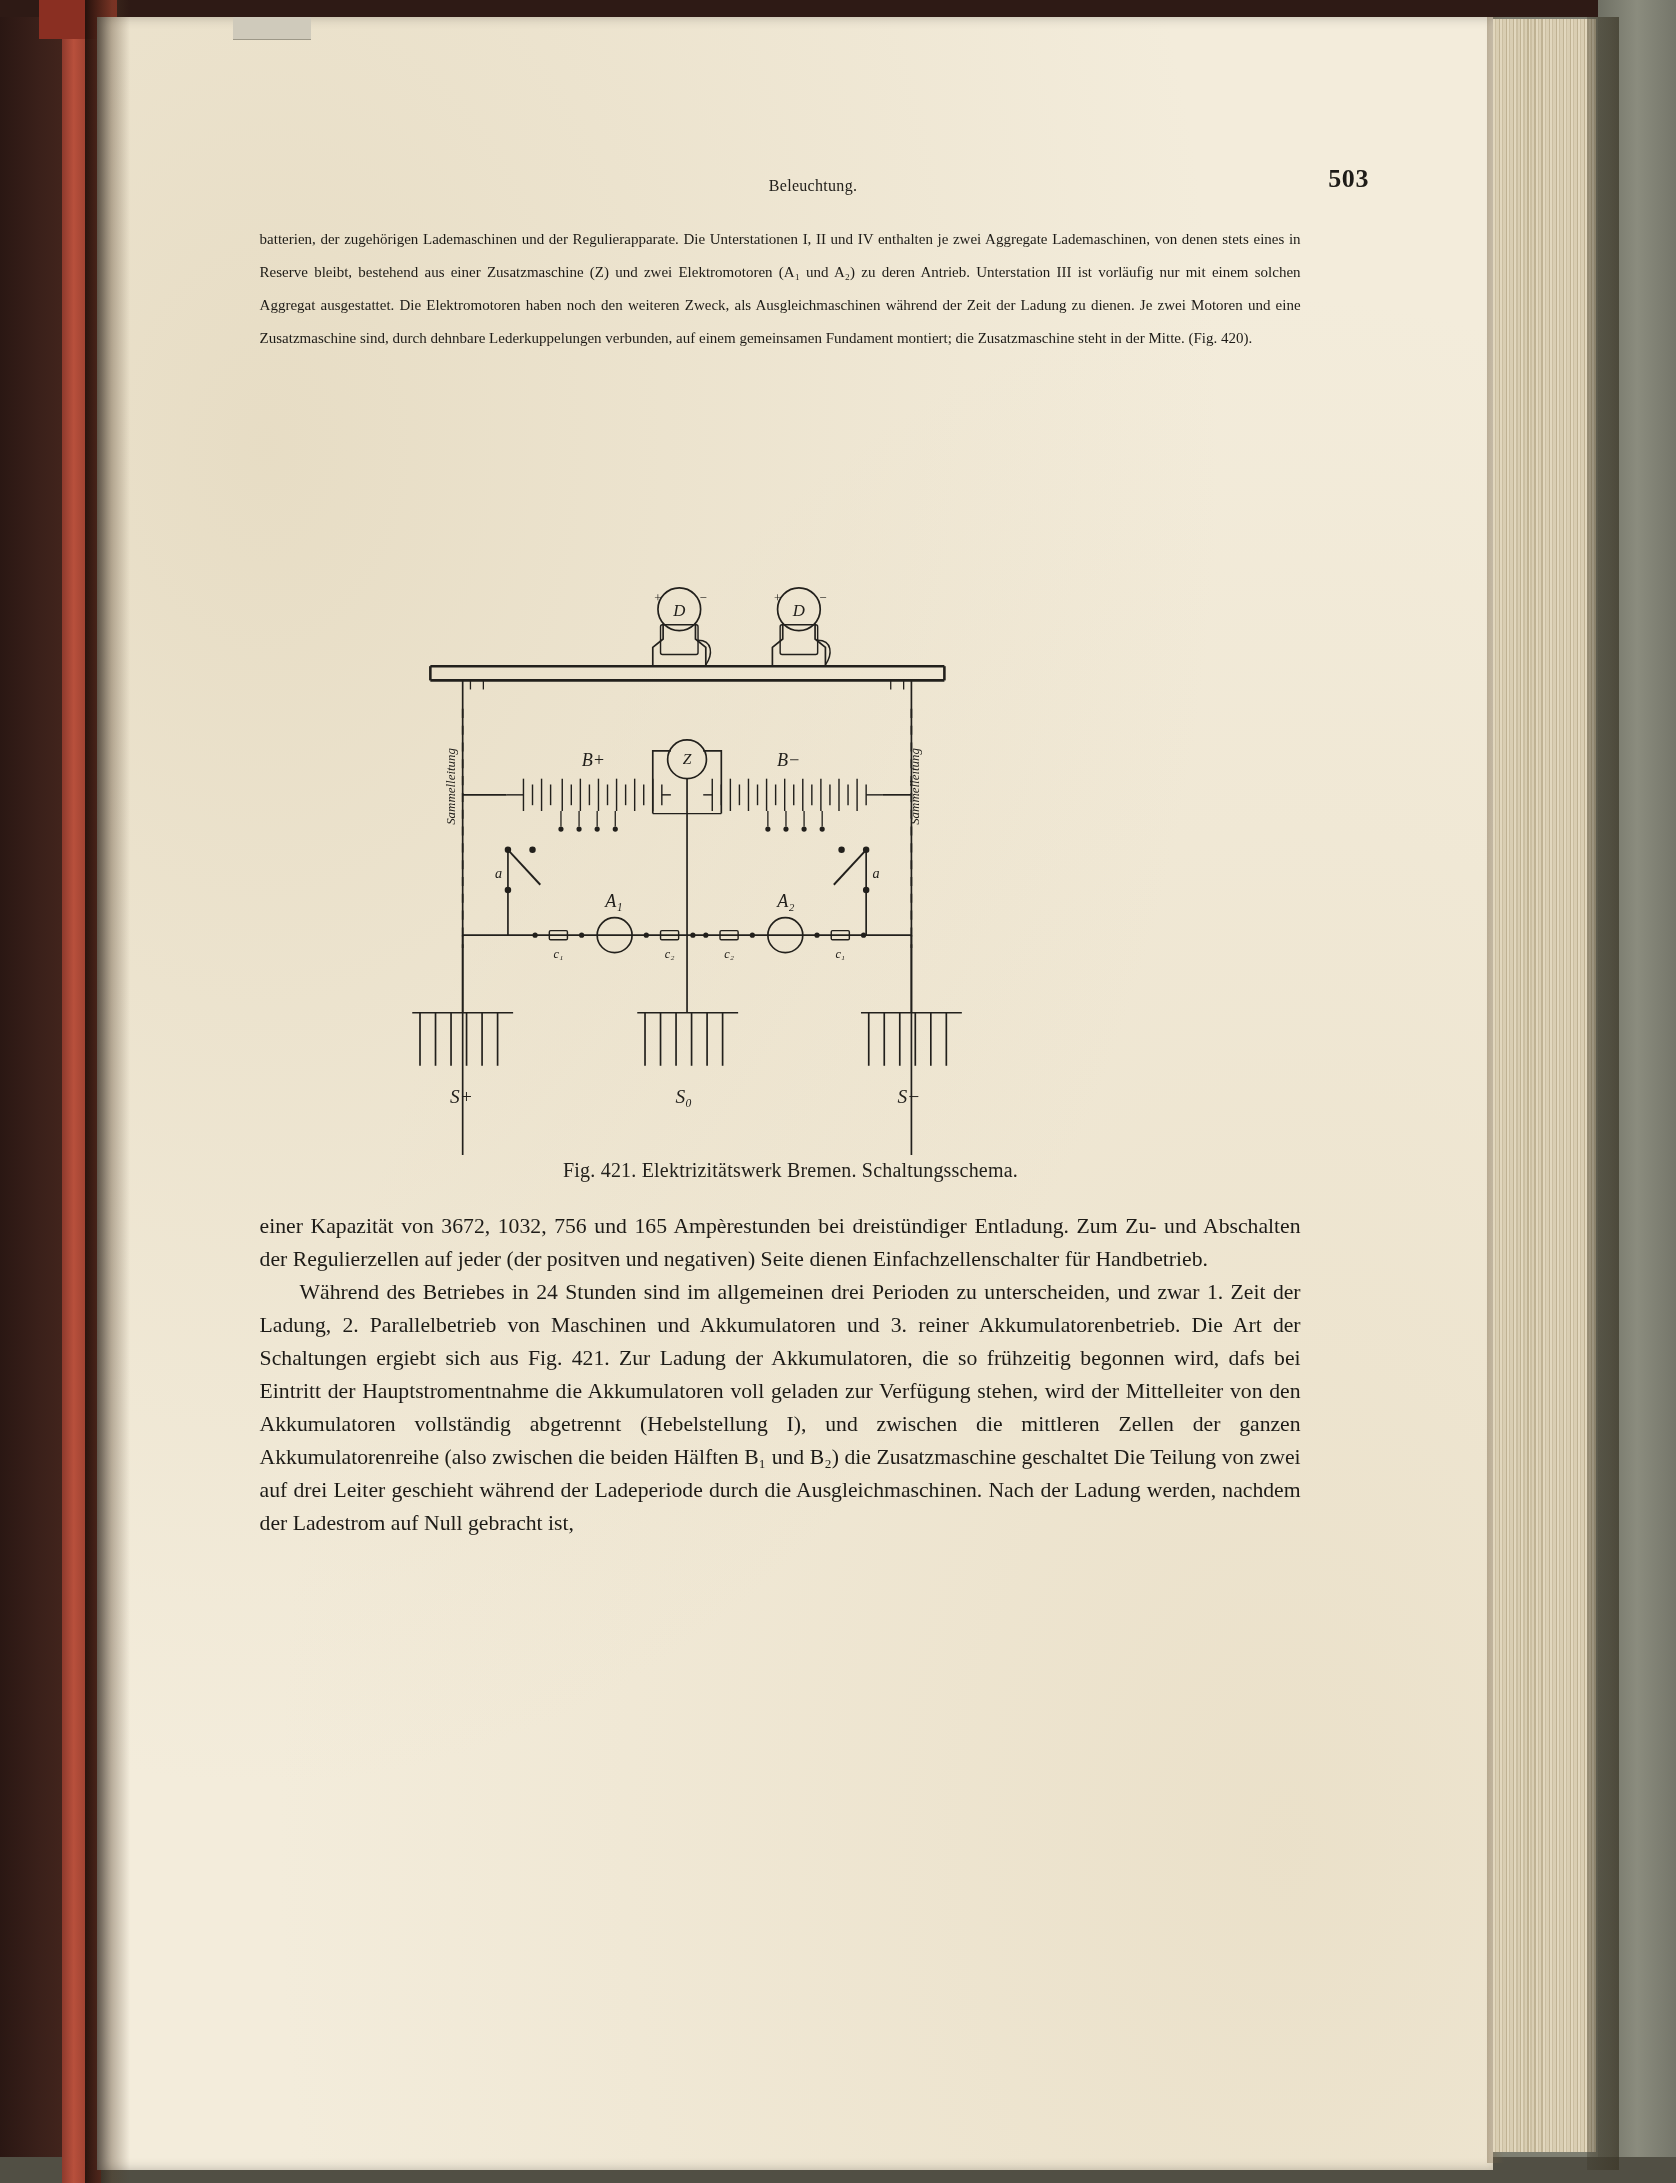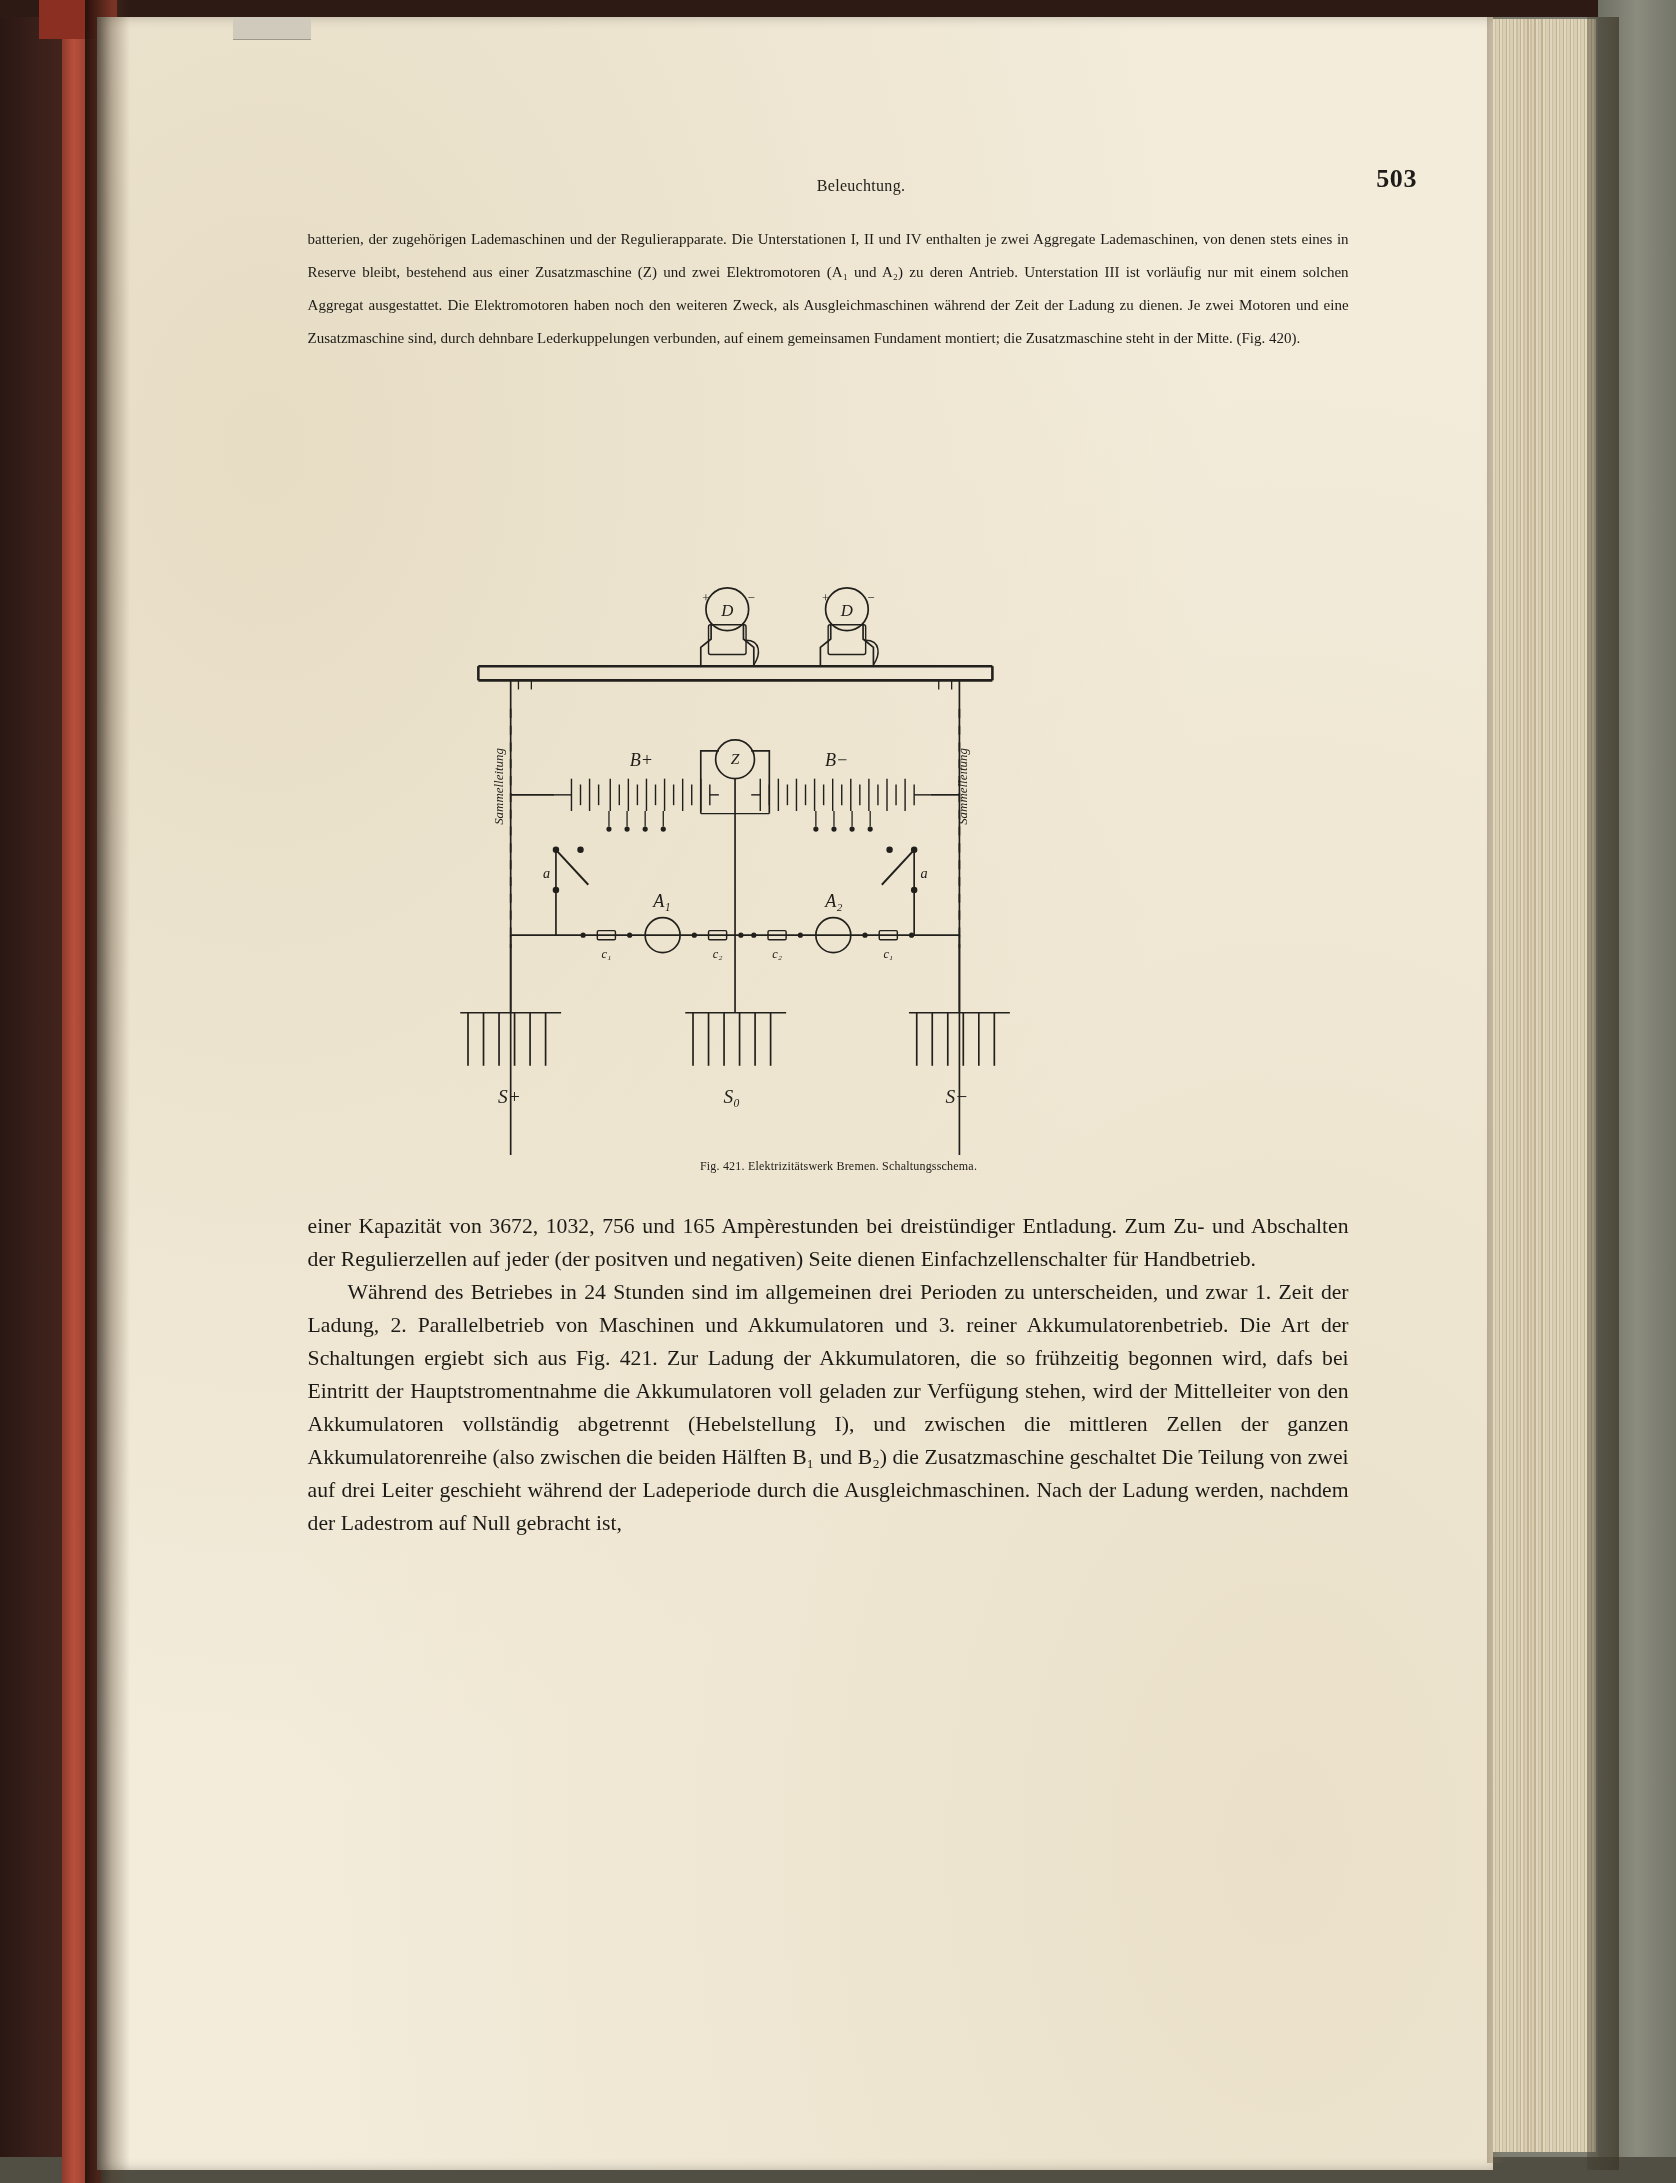--- a/index.html
+++ b/index.html
@@ -98,21 +98,21 @@
   .tape-top {
     position: absolute;
     left: 136px; top: 0; width: 78px; height: 22px;
     background: #cfcabb;
     border-bottom: 0.6px solid #9d9888;
   }
 
   
   .content {
     position: absolute;
-    left: 160px; top: 0; width: 1112px; height: 2153px; margin-left: 48px;
+    left: 160px; top: 0; width: 1112px; height: 2153px;
   }
   .runhead {
     position: absolute;
     top: 160px;
     left: 0; width: 1112px;
     text-align: center;
     font-size: 16px;
     letter-spacing: 0.3px;
     color: #23211c;
   }
@@ -144,21 +144,21 @@
     top: 569px;
     left: 0;
     width: 1067px;
   }
   .figcaption {
     position: absolute;
     top: 1142px;
     left: 0;
     width: 1067px;
     text-align: center;
-    font-size: 12px;
+    font-size: 20px;
     color: #23211c;
     letter-spacing: 0.2px;
   }
   .body-text2 {
     position: absolute;
     top: 1193px;
     left: 2.6px;
     width: 1041px;
     font-size: 21.7px;
     line-height: 33px;

